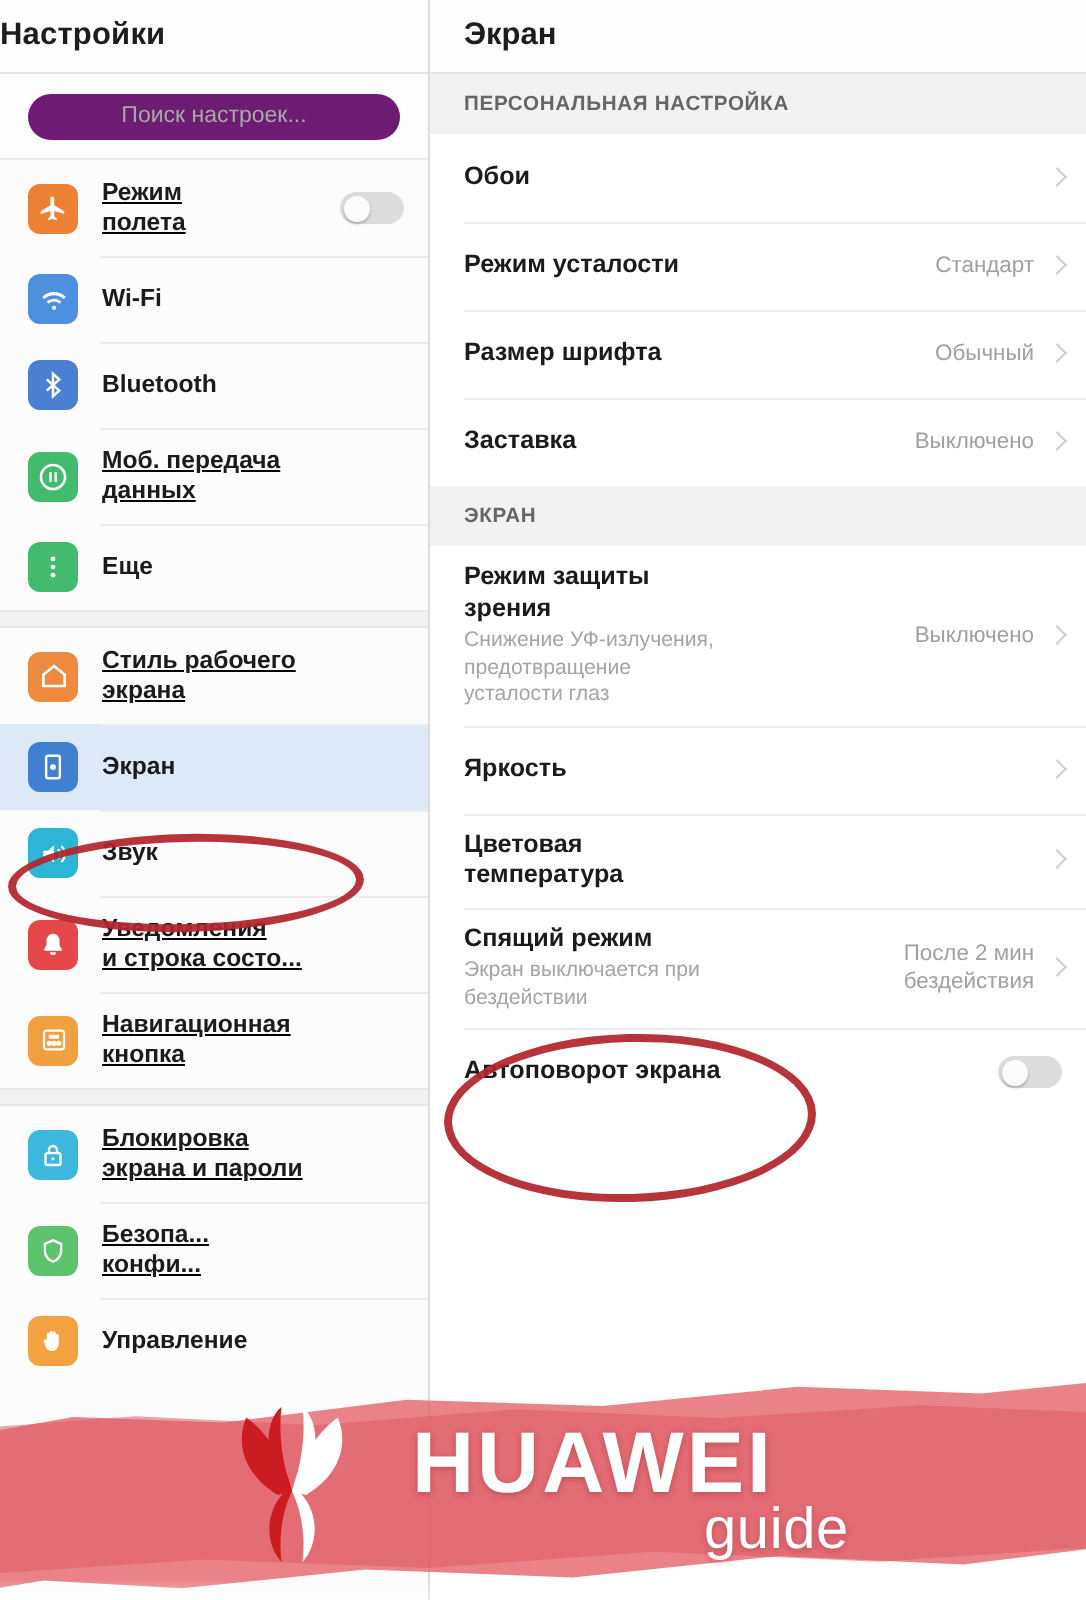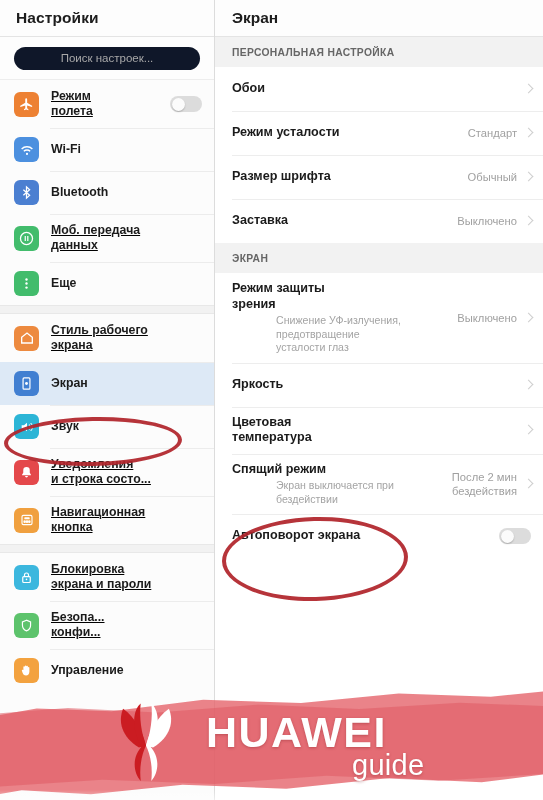--- a/index.html
+++ b/index.html
@@ -23,39 +23,38 @@
     height: 800px;
     background: #fcfcfc;
     position: relative;
     border-right: 1px solid #dcdcdc;
     flex: 0 0 215px;
   }
   .left-header {
     height: 37px;
     display: flex;
     align-items: center;
-    padding-left: 16px;
     background: #fdfdfd;
     border-bottom: 1px solid #e4e4e4;
   }
   .left-header-title {
     font-size: 15.5px;
     font-weight: bold;
     color: #1d1d1d;
     letter-spacing: .1px;
   }
   .search-wrap {
     height: 43px;
     display: flex; align-items: center; justify-content: center;
     background: #fdfdfd;
     border-bottom: 1px solid #ededed;
   }
   .search-box {
     width: 186px; height: 23px;
-    background: #0f172a;
+    background: #701a75;
     border-radius: 12px;
     display: flex; align-items: center; justify-content: center;
   }
   .search-placeholder {
     font-size: 11.5px;
     color: #a8a8a8;
   }
   .side-group { background: #fcfcfc; }
   .group-gap { height: 9px; background: #f2f2f2; border-top:1px solid #e8e8e8; border-bottom:1px solid #e8e8e8;}
 
@@ -149,21 +148,21 @@
     position: absolute; left: 17px; right: 0; top: 0;
     height: 1px; background: #ededed;
   }
   .row-main { flex: 1; padding: 8px 0; min-width: 0; }
   .row-title {
     font-size: 12.6px; font-weight: bold; color: #1b1b1b;
     line-height: 15.5px; white-space: pre-line;
   }
   .row-sub {
     font-size: 10.6px; color: #a4a4a4;
-    line-height: 13.5px; margin-top: 2px; white-space: pre-line; margin-left: 44px;
+    line-height: 13.5px; margin-top: 2px; white-space: pre-line;
   }
   .row-value {
     font-size: 11.2px; color: #a0a0a0;
     text-align: right; line-height: 14px;
     white-space: pre-line; margin-right: 7px;
     flex: 0 0 auto;
   }
   .chev {
     flex: 0 0 auto;
     width: 9px; height: 14px;

